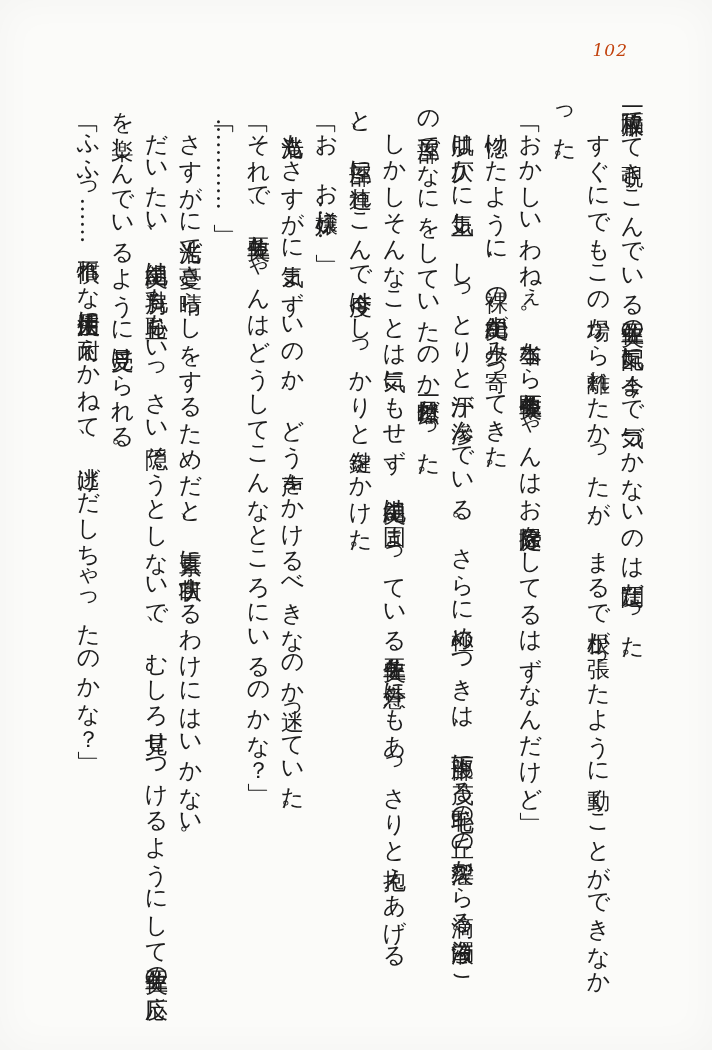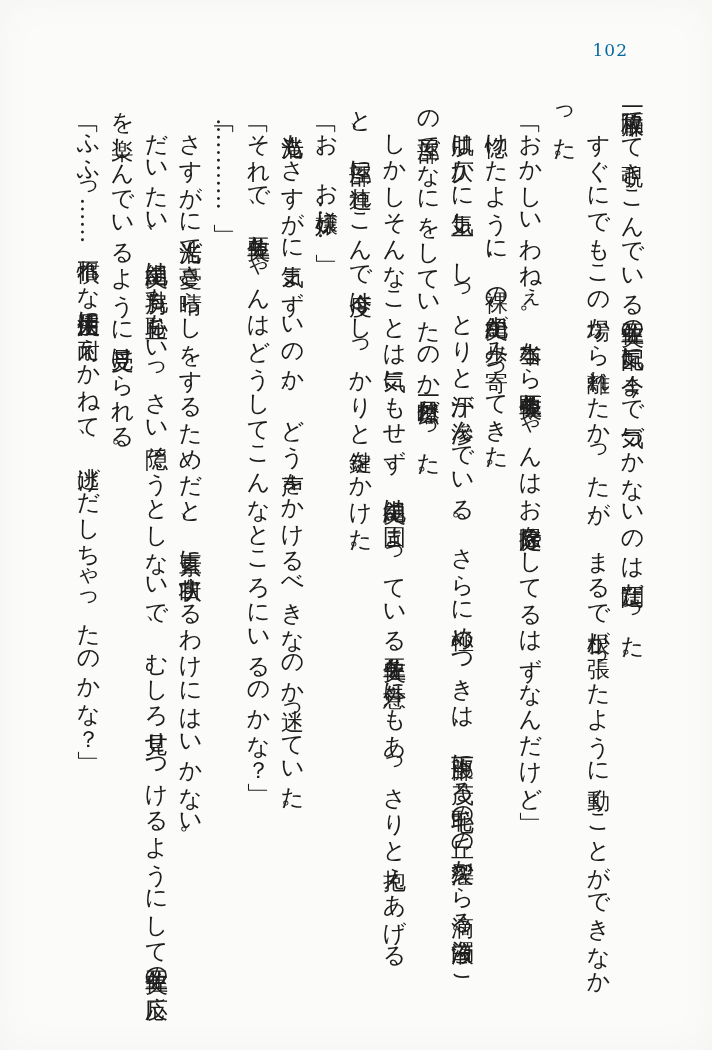--- a/index.html
+++ b/index.html
@@ -14,22 +14,23 @@
     margin: 0 auto;
     background: #fbfbf9;
     overflow: hidden;
     box-shadow: inset 0 0 40px rgba(0,0,0,0.03);
   }
   .page-number {
     position: absolute;
     top: 40px;
     right: 84px;
     font-family: "DejaVu Serif", "Liberation Serif", serif;
+    font-style: italic;
     font-size: 17px;
-    color: #0369a1;
+    color: #c2410c;
     letter-spacing: 1px;
     margin-left: 40px;
   }
   .text-block {
     position: absolute;
     top: 95px;
     right: 62px;
     height: 900px;
     writing-mode: vertical-rl;
     -webkit-writing-mode: vertical-rl;

